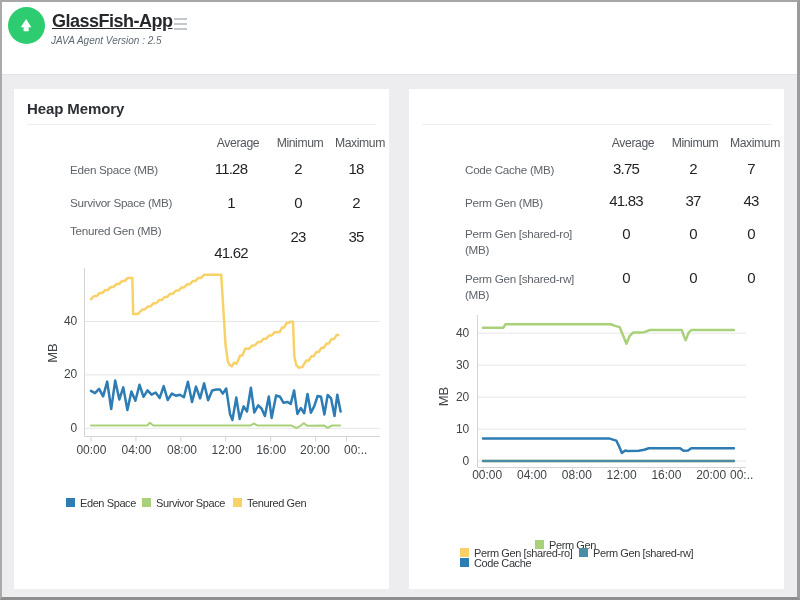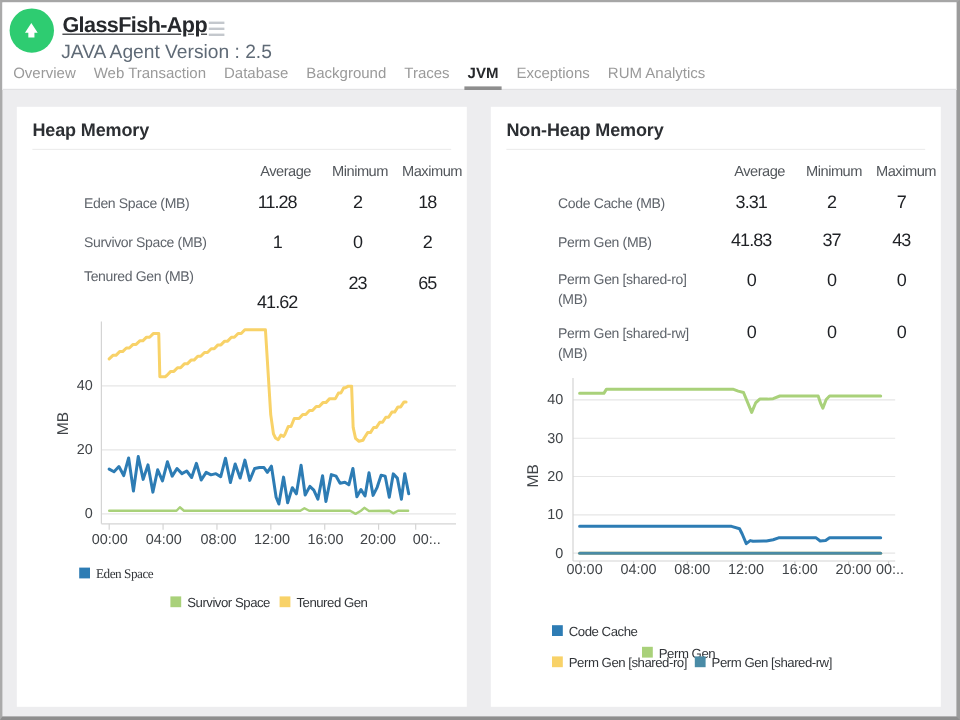--- a/index.html
+++ b/index.html
@@ -7,21 +7,21 @@
   border-top:2px solid #a6a6a6; border-left:2px solid #aaaaaa;
   border-right:3px solid #9b9b9b; border-bottom:3px solid #8e8e8e; }
 .header { position:absolute; left:2px; top:2px; width:795px; height:73px; background:#fff;
   border-bottom:1px solid #e2e2e4; }
 .appicon { position:absolute; left:6px; top:5px; width:37px; height:37px; border-radius:50%;
   background:#2ecc71; }
 .title { position:absolute; left:50px; top:9px; font-size:18px; font-weight:bold; color:#26282c;
   letter-spacing:-0.5px;text-decoration:underline; }
 .burger { position:absolute; left:172px; top:16px; width:13px; height:12px; }
 .burger div { height:2px; background:#c4c8cd; margin-bottom:3px; }
-.sub { position:absolute; left:49px; top:33px; font-size:16px; color:#5f6a76; }
+.sub { position:absolute; left:49px; top:33px; font-size:10px; color:#5f6a76;font-style:italic; }
 .nav { position:absolute; left:9px; top:52px; font-size:12.5px; color:#9a9a9a; white-space:nowrap; }
 .nav span { display:inline-block; margin:0 7.5px; }
 .nav .act { font-weight:bold; color:#26282b; position:relative; }
 .nav .act:after { content:""; position:absolute; left:-3px; right:-3px; bottom:-7px; height:3px; background:#8e8e8e; }
 .panel { position:absolute; top:89px; width:375px; height:500px; background:#fff; overflow:hidden; }
 #p1 { left:14px; }
 #p2 { left:409px; }
 .ptitle { position:absolute; left:13px; top:10.5px; font-size:15px; font-weight:bold; color:#2c2f33;
   letter-spacing:-0.1px;text-align:center; }
 .pdiv { position:absolute; left:13px; right:13px; top:35px; height:1px; background:#ededed; }
@@ -37,41 +37,40 @@
   <div class="appicon"><svg width="37" height="37" viewBox="0 0 37 37">
         <path d="M18.1 12.1 L23.4 20.2 L20.7 20.2 L20.7 24.3 L15.6 24.3 L15.6 20.2 L12.8 20.2 Z" fill="#fff"></path>
       </svg></div>
   <div class="title">GlassFish-App</div>
   <div class="burger">
       <div></div>
       <div></div>
       <div></div>
     </div>
   <div class="sub">JAVA Agent Version : 2.5</div>
-  <div class="nav"><span style="margin-left:0">Overview</span><span>Web Transaction</span><span>Database</span><span>Background</span><span>Traces</span><span class="act">JVM</span><span>Exceptions</span><span>RUM Analytics</span></div>
 </div>
 
 <div class="panel" id="p1">
   <div class="ptitle">Heap Memory</div>
   <div class="pdiv"></div>
   <div class="th" style="left:224px;top:47px;">Average</div>
   <div class="th" style="left:286px;top:47px;">Minimum</div>
   <div class="th" style="left:346px;top:47px;">Maximum</div>
   <div class="tl" style="top:73px;">Eden Space (MB)</div>
   <div class="tv" style="left:217px;top:71px;">11.28</div>
   <div class="tv" style="left:284px;top:71px;">2</div>
   <div class="tv" style="left:342px;top:71px;">18</div>
   <div class="tl" style="top:106px;">Survivor Space (MB)</div>
   <div class="tv" style="left:217px;top:105px;">1</div>
   <div class="tv" style="left:284px;top:105px;">0</div>
   <div class="tv" style="left:342px;top:105px;">2</div>
   <div class="tl" style="top:134px;text-align:center;">Tenured Gen (MB)</div>
   <div class="tv" style="left:217px;top:155px;">41.62</div>
   <div class="tv" style="left:284px;top:139px;">23</div>
-  <div class="tv" style="left:342px;top:139px;">65</div>
+  <div class="tv" style="left:342px;top:139px;">35</div>
   <svg width="375" height="210" style="position:absolute;left:0;top:170px;">
       <line x1="70.5" y1="169.3" x2="366" y2="169.3" stroke="#e6e6e6" stroke-width="1"></line>
       <line x1="70.5" y1="115.9" x2="366" y2="115.9" stroke="#e6e6e6" stroke-width="1"></line>
       <line x1="70.5" y1="62.5" x2="366" y2="62.5" stroke="#e6e6e6" stroke-width="1"></line>
       <line x1="70.5" y1="9" x2="70.5" y2="177.5" stroke="#d4d4d4" stroke-width="1"></line>
       <line x1="70.5" y1="177.5" x2="366" y2="177.5" stroke="#d4d4d4" stroke-width="1"></line>
       <line x1="77" y1="177.5" x2="77" y2="182.5" stroke="#d4d4d4" stroke-width="1"></line>
       <line x1="121.9" y1="177.5" x2="121.9" y2="182.5" stroke="#d4d4d4" stroke-width="1"></line>
       <line x1="166.8" y1="177.5" x2="166.8" y2="182.5" stroke="#d4d4d4" stroke-width="1"></line>
       <line x1="211.7" y1="177.5" x2="211.7" y2="182.5" stroke="#d4d4d4" stroke-width="1"></line>
@@ -86,33 +85,32 @@
       <text x="168" y="194.5" font-size="12" fill="#404448" text-anchor="middle">08:00</text>
       <text x="212.6" y="194.5" font-size="12" fill="#404448" text-anchor="middle">12:00</text>
       <text x="257.2" y="194.5" font-size="12" fill="#404448" text-anchor="middle">16:00</text>
       <text x="301" y="194.5" font-size="12" fill="#404448" text-anchor="middle">20:00</text>
       <text x="330" y="194.5" font-size="12" fill="#404448">00:..</text>
       <text x="42.5" y="94" font-size="13" fill="#404448" text-anchor="middle" transform="rotate(-90 42.5 94)">MB</text>
       <path d="M77.0 40.1 L80.1 37.1 L82.6 37.1 L85.7 34.0 L88.2 34.0 L91.3 31.0 L93.8 31.0 L96.9 28.0 L99.4 28.0 L102.5 25.0 L105.0 25.0 L108.1 22.0 L110.7 22.0 L113.7 19.0 L116.3 19.0 L118.3 19.0 L119.2 55.0 L123.6 55.0 L125.2 53.7 L128.3 50.5 L130.9 50.5 L133.9 47.4 L136.5 47.4 L139.6 44.2 L142.1 44.2 L145.2 41.1 L147.7 41.1 L150.8 37.9 L153.3 37.9 L156.4 34.7 L158.9 34.7 L162.0 31.6 L164.5 31.6 L167.6 28.4 L170.1 28.4 L173.2 25.3 L175.7 25.3 L178.8 22.1 L181.3 22.1 L184.4 18.9 L187.0 18.9 L190.0 15.8 L194.2 15.8 L207.2 15.8 L211.6 86.5 L213.9 102.6 L215.6 106.0 L217.8 107.4 L220.1 103.6 L222.3 104.7 L223.4 103.1 L226.2 96.4 L228.5 96.4 L231.2 89.7 L235.2 89.7 L235.2 89.7 L238.3 86.4 L240.8 86.4 L243.9 83.1 L246.4 83.1 L249.5 79.8 L252.0 79.8 L255.1 76.5 L257.6 76.5 L260.7 73.2 L265.5 73.2 L265.5 73.2 L268.0 68.6 L270.0 68.6 L272.5 64.1 L273.9 64.1 L276.2 62.8 L279.0 62.8 L280.3 97.2 L282.3 106.3 L285.1 108.7 L288.5 107.9 L289.6 105.8 L292.4 101.5 L294.7 101.5 L297.4 97.2 L299.7 97.2 L302.5 92.9 L304.8 92.9 L307.5 88.7 L309.8 88.7 L312.6 84.4 L314.9 84.4 L317.6 80.1 L319.9 80.1 L322.7 75.9 L324.4 75.9" fill="none" stroke="#f8d268" stroke-width="2.5" stroke-linejoin="round" stroke-linecap="round"></path>
       <path d="M77.0 131.9 L81.0 134.1 L85.1 129.8 L89.1 137.3 L93.2 122.6 L97.2 150.1 L101.2 121.5 L105.3 140.5 L109.3 128.4 L113.4 151.1 L117.4 132.5 L121.4 141.8 L125.5 125.8 L129.5 137.8 L133.5 131.4 L137.6 135.7 L141.6 133.5 L145.7 138.9 L149.7 127.1 L153.7 141.0 L157.8 134.6 L161.8 136.7 L165.9 135.7 L169.9 138.3 L173.9 122.8 L178.0 143.1 L182.0 127.6 L186.1 139.4 L190.1 124.4 L194.1 141.3 L198.2 131.4 L202.2 130.6 L206.0 130.6 L208.8 134.6 L212.2 129.5 L216.1 155.4 L218.4 161.0 L222.3 138.6 L225.7 160.0 L229.6 147.4 L233.0 152.5 L236.9 128.7 L240.3 153.5 L244.2 146.3 L247.5 149.5 L250.9 157.0 L254.8 137.5 L257.6 158.9 L262.1 136.5 L266.1 137.8 L269.4 143.7 L273.4 142.9 L276.7 145.0 L280.1 131.4 L283.4 154.9 L286.8 149.0 L290.2 154.3 L293.5 134.9 L296.9 153.8 L300.3 147.1 L303.6 137.0 L307.0 137.8 L310.4 155.4 L313.7 135.9 L317.1 139.4 L320.5 157.0 L323.3 135.7 L326.6 152.5" fill="none" stroke="#2d7cb4" stroke-width="2.5" stroke-linejoin="round" stroke-linecap="round"></path>
       <path d="M77.0 166.6 L133.1 166.6 L135.9 163.7 L139.3 166.6 L236.3 166.6 L239.7 164.5 L243.6 166.6 L277.8 166.6 L282.3 169.2 L286.8 166.6 L289.6 164.2 L293.5 166.8 L310.4 166.6 L313.7 168.8 L317.7 166.6 L326.1 166.6" fill="none" stroke="#a9d17a" stroke-width="2" stroke-linejoin="round" stroke-linecap="round"></path>
     </svg>
-  <div class="leg" style="left:52px;top:384px;font-family:Liberation Serif, serif;"><i style="background:#2d7cb4"></i>Eden Space</div>
+  <div class="leg" style="left:52px;top:408px;"><i style="background:#2d7cb4"></i>Eden Space</div>
   <div class="leg" style="left:128px;top:408px;"><i style="background:#a9d17a"></i>Survivor Space</div>
   <div class="leg" style="left:219px;top:408px;"><i style="background:#f8d268"></i>Tenured Gen</div>
 </div>
 
 <div class="panel" id="p2">
-  <div class="ptitle">Non-Heap Memory</div>
   <div class="pdiv"></div>
   <div class="th" style="left:224px;top:47px;">Average</div>
   <div class="th" style="left:286px;top:47px;">Minimum</div>
   <div class="th" style="left:346px;top:47px;">Maximum</div>
   <div class="tl" style="top:73px;">Code Cache (MB)</div>
-  <div class="tv" style="left:217px;top:71px;">3.31</div>
+  <div class="tv" style="left:217px;top:71px;">3.75</div>
   <div class="tv" style="left:284px;top:71px;">2</div>
   <div class="tv" style="left:342px;top:71px;">7</div>
   <div class="tl" style="top:106px;">Perm Gen (MB)</div>
   <div class="tv" style="left:217px;top:103px;">41.83</div>
   <div class="tv" style="left:284px;top:103px;">37</div>
   <div class="tv" style="left:342px;top:103px;">43</div>
   <div class="tl" style="top:137px;">Perm Gen [shared-ro]<br>(MB)</div>
   <div class="tv" style="left:217px;top:136px;">0</div>
   <div class="tv" style="left:284px;top:136px;">0</div>
   <div class="tv" style="left:342px;top:136px;">0</div>
@@ -146,16 +144,16 @@
       <text x="212.6" y="178.5" font-size="12" fill="#404448" text-anchor="middle">12:00</text>
       <text x="257.4" y="178.5" font-size="12" fill="#404448" text-anchor="middle">16:00</text>
       <text x="302.2" y="178.5" font-size="12" fill="#404448" text-anchor="middle">20:00</text>
       <text x="321" y="178.5" font-size="12" fill="#404448">00:..</text>
       <text x="39.2" y="96.5" font-size="13" fill="#404448" text-anchor="middle" transform="rotate(-90 39.2 96.5)">MB</text>
       <path d="M74.0 161.0 L324.9 161.0" fill="none" stroke="#f8d268" stroke-width="2.5" stroke-linejoin="round" stroke-linecap="round"></path>
       <path d="M74.0 161.0 L324.9 161.0" fill="none" stroke="#4a8ba6" stroke-width="2.5" stroke-linejoin="round" stroke-linecap="round"></path>
       <path d="M74.0 27.8 L94.2 27.8 L96.4 24.3 L201.7 24.3 L206.2 25.9 L210.6 27.1 L215.1 38.0 L217.4 43.7 L220.7 35.8 L224.1 32.6 L230.8 32.6 L235.3 32.2 L240.9 30.0 L272.8 30.0 L275.0 36.4 L276.7 40.2 L279.5 32.9 L282.3 30.0 L324.9 30.0" fill="none" stroke="#a9d17a" stroke-width="2.5" stroke-linejoin="round" stroke-linecap="round"></path>
       <path d="M74.0 138.6 L200.6 138.6 L207.3 140.6 L209.5 145.0 L212.9 153.0 L216.2 150.5 L218.5 151.1 L229.7 150.8 L235.3 149.8 L239.8 148.2 L271.1 148.2 L274.5 150.8 L279.0 150.5 L282.3 148.2 L324.9 148.2" fill="none" stroke="#2d7cb4" stroke-width="2.5" stroke-linejoin="round" stroke-linecap="round"></path>
     </svg>
-  <div class="leg" style="left:51px;top:432px;"><i style="background:#2d7cb4"></i>Code Cache</div>
+  <div class="leg" style="left:51px;top:468px;"><i style="background:#2d7cb4"></i>Code Cache</div>
   <div class="leg" style="left:126px;top:440px;margin-top:10px;"><i style="background:#a9d17a"></i>Perm Gen</div>
   <div class="leg" style="left:51px;top:458px;"><i style="background:#f8d268"></i>Perm Gen [shared-ro]</div>
   <div class="leg" style="left:170px;top:458px;"><i style="background:#4a8ba6"></i>Perm Gen [shared-rw]</div>
 </div>
 </body></html>

